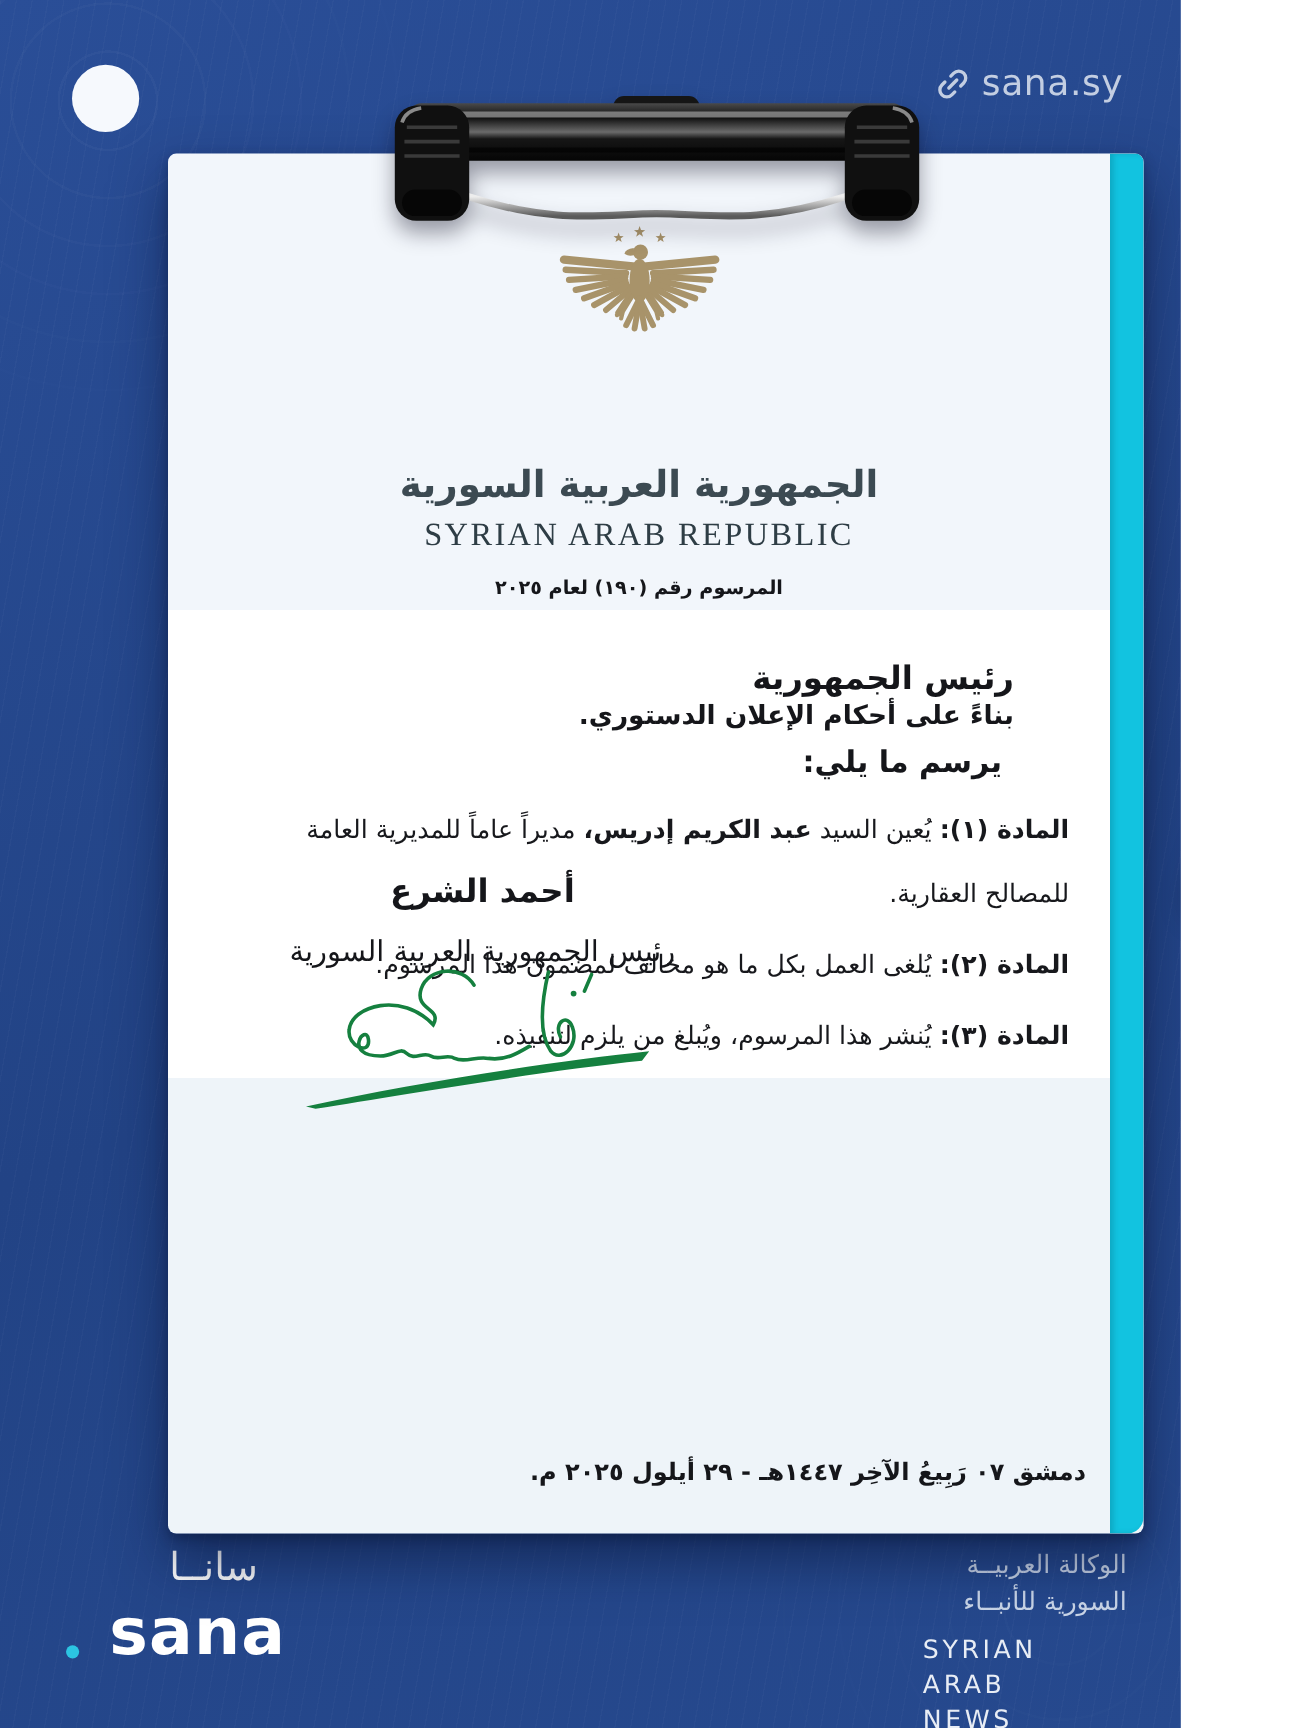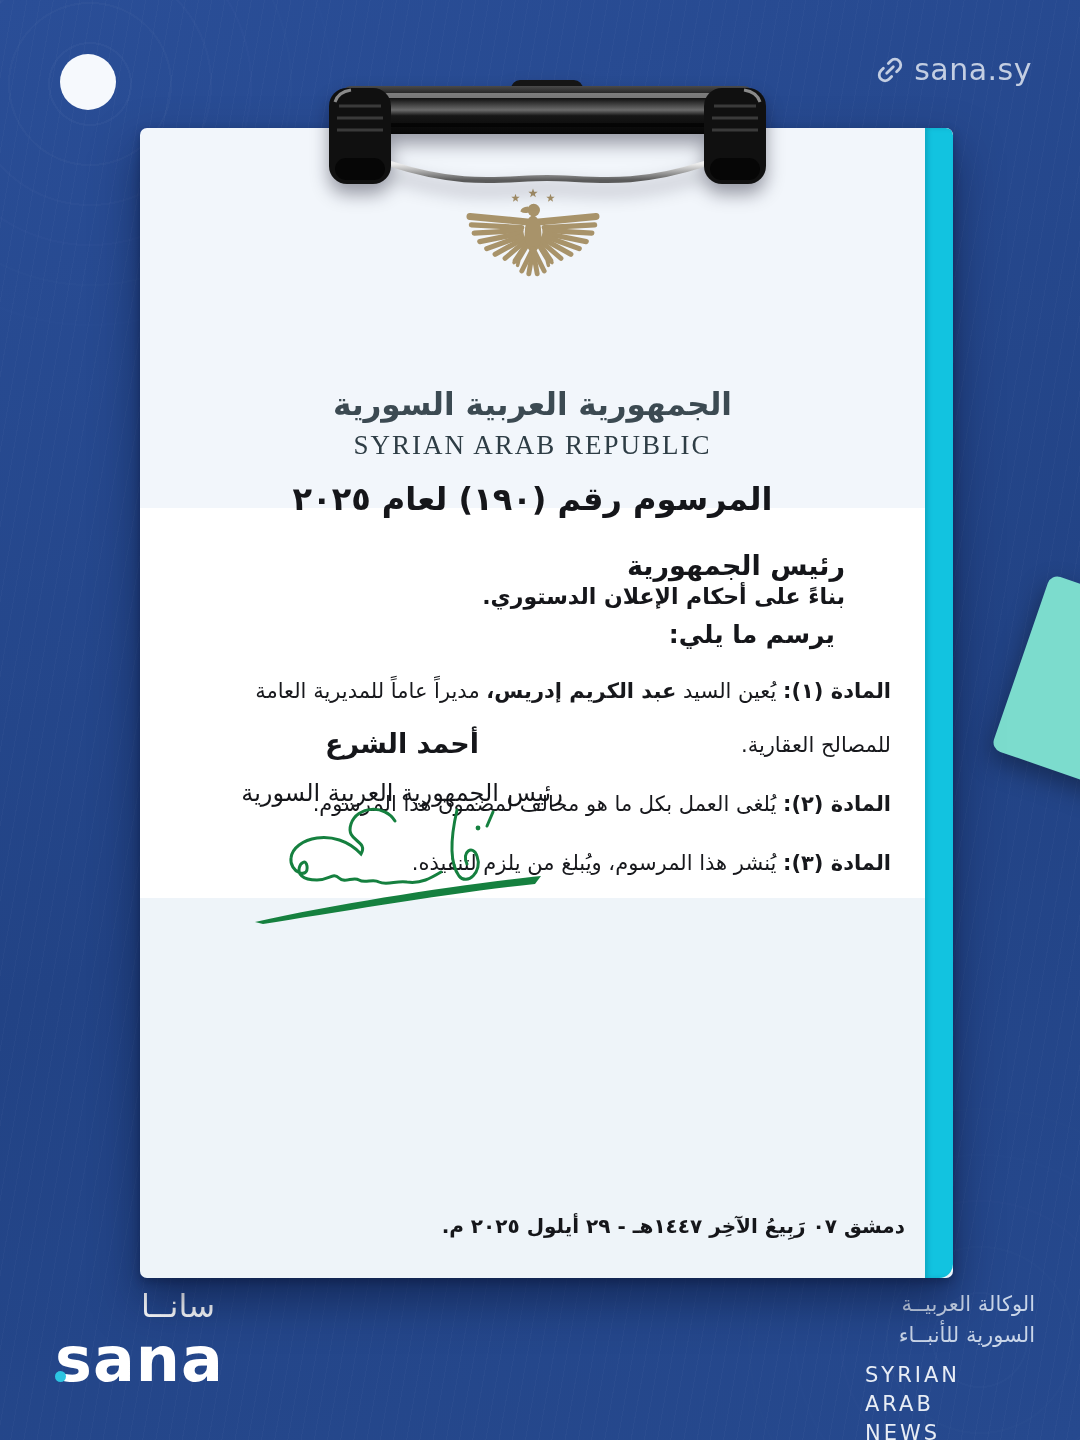--- a/index.html
+++ b/index.html
@@ -1,17 +1,17 @@
 <!DOCTYPE html>
 <html lang="ar"><head>
 <meta charset="utf-8">
 <style>
   html,body{margin:0;padding:0;}
   body{font-family:"DejaVu Sans",sans-serif;}
-  .stage{position:relative;width:1080px;height:1440px;overflow:hidden;
+  .stage{position:relative;width:984px;height:1440px;overflow:hidden;
          background:linear-gradient(160deg,#2a4e97 0%,#224385 55%,#26498e 100%);}
   
   .bg-lines{position:absolute;inset:0;z-index:0;pointer-events:none;
     background:repeating-linear-gradient(100deg,rgba(255,255,255,0.025) 0 1px,transparent 1px 13px);}
   .bg-rings{position:absolute;left:-160px;top:-160px;width:560px;height:560px;z-index:0;opacity:.55;
     background:repeating-radial-gradient(circle at 250px 244px,rgba(255,255,255,0.06) 0 2px,transparent 2px 40px);
     -webkit-mask-image:radial-gradient(circle at 250px 244px,#000 0%,transparent 72%);
     mask-image:radial-gradient(circle at 250px 244px,#000 0%,transparent 72%);}
   .bg-rings2{position:absolute;right:-220px;bottom:-220px;width:640px;height:640px;z-index:0;opacity:.35;
     background:repeating-radial-gradient(circle at 320px 320px,rgba(255,255,255,0.05) 0 2px,transparent 2px 46px);
@@ -29,40 +29,40 @@
   .doc{position:absolute;left:140px;top:128px;width:813px;height:1150px;border-radius:7px;z-index:2;
     background:linear-gradient(180deg,#f2f6fb 0px,#f2f6fb 380px,#ffffff 380px,#ffffff 770px,#eef4f9 770px,#eef4f9 100%);
     box-shadow:0 22px 45px rgba(5,15,45,.5),0 4px 10px rgba(5,15,45,.35);overflow:hidden;}
   .accent-strip{position:absolute;right:0;top:0;bottom:0;width:28px;background:#12c3e0;
     border-radius:0 7px 14px 0;box-shadow:inset 3px 0 4px rgba(0,90,110,.25);}
   .emblem{position:absolute;left:0;right:28px;top:58px;text-align:center;}
   .title-ar{position:absolute;left:0;right:28px;top:258px;text-align:center;font-size:31px;font-weight:700;
     color:#3c4a52;direction:rtl;}
   .title-en{position:absolute;left:0;right:28px;top:302px;text-align:center;font-size:27px;
     font-family:"Liberation Serif","DejaVu Serif",serif;color:#2e3d45;letter-spacing:2px;}
-  .decree-no{position:absolute;left:0;right:28px;top:352px;text-align:center;font-size:32px;font-weight:700;
+  .decree-no{position:absolute;left:0;right:28px;top:352px;text-align:center;font-size:16px;font-weight:700;
     color:#15161a;direction:rtl;}
   .line-authority{position:absolute;right:108px;top:422px;font-size:27px;font-weight:700;color:#15161a;direction:rtl;}
   .line-basis{position:absolute;right:108px;top:456px;font-size:22px;font-weight:700;color:#15161a;direction:rtl;}
   .line-preamble{position:absolute;right:118px;top:492px;font-size:25px;font-weight:700;color:#15161a;direction:rtl;}
   .articles{position:absolute;right:62px;left:68px;top:536px;direction:rtl;text-align:right;
     font-size:21px;color:#17181c;line-height:54px;}
   .articles p{margin:0 0 5px 0;}
   .b{font-weight:700;}
   .signer{position:absolute;left:62px;top:600px;width:400px;text-align:center;color:#15161a;}
   .signer-name{font-size:27px;font-weight:700;direction:rtl;}
   .signer-title{font-size:24px;margin-top:20px;direction:rtl;}
   .sig{position:absolute;left:95px;top:668px;}
   .date-line{position:absolute;right:48px;top:1086px;font-size:20px;font-weight:700;color:#15161a;direction:rtl;}
   
   .clip{position:absolute;left:325px;top:80px;z-index:4;filter:drop-shadow(0 10px 9px rgba(0,0,20,.38));}
   
   .footer-logo{position:absolute;left:55px;top:1283px;width:160px;color:#ffffff;z-index:1;}
   .logo-ar{font-size:32px;font-weight:400;text-align:right;direction:rtl;line-height:46px;letter-spacing:1px;}
-  .logo-en{font-size:62px;font-weight:700;text-align:left;line-height:58px;letter-spacing:1px;margin-top:2px;}
+  .logo-en{font-size:54px;font-weight:700;text-align:left;line-height:58px;letter-spacing:1px;margin-top:2px;margin-left:36px;}
   .logo-dot{position:absolute;left:0px;top:88px;width:11px;height:11px;border-radius:50%;background:#2cc5e2;}
   .footer-agency{position:absolute;right:45px;top:1289px;width:170px;z-index:1;}
   .agency-ar{font-size:21px;color:#c9d5e8;direction:rtl;text-align:right;line-height:31px;letter-spacing:.5px;}
   .agency-en{font-size:21px;color:#e8edf5;text-align:left;line-height:29px;letter-spacing:3px;margin-top:10px;font-weight:500;}
 </style>
 </head>
 <body>
 
 <div class="stage">
   <div class="bg-lines"></div>

